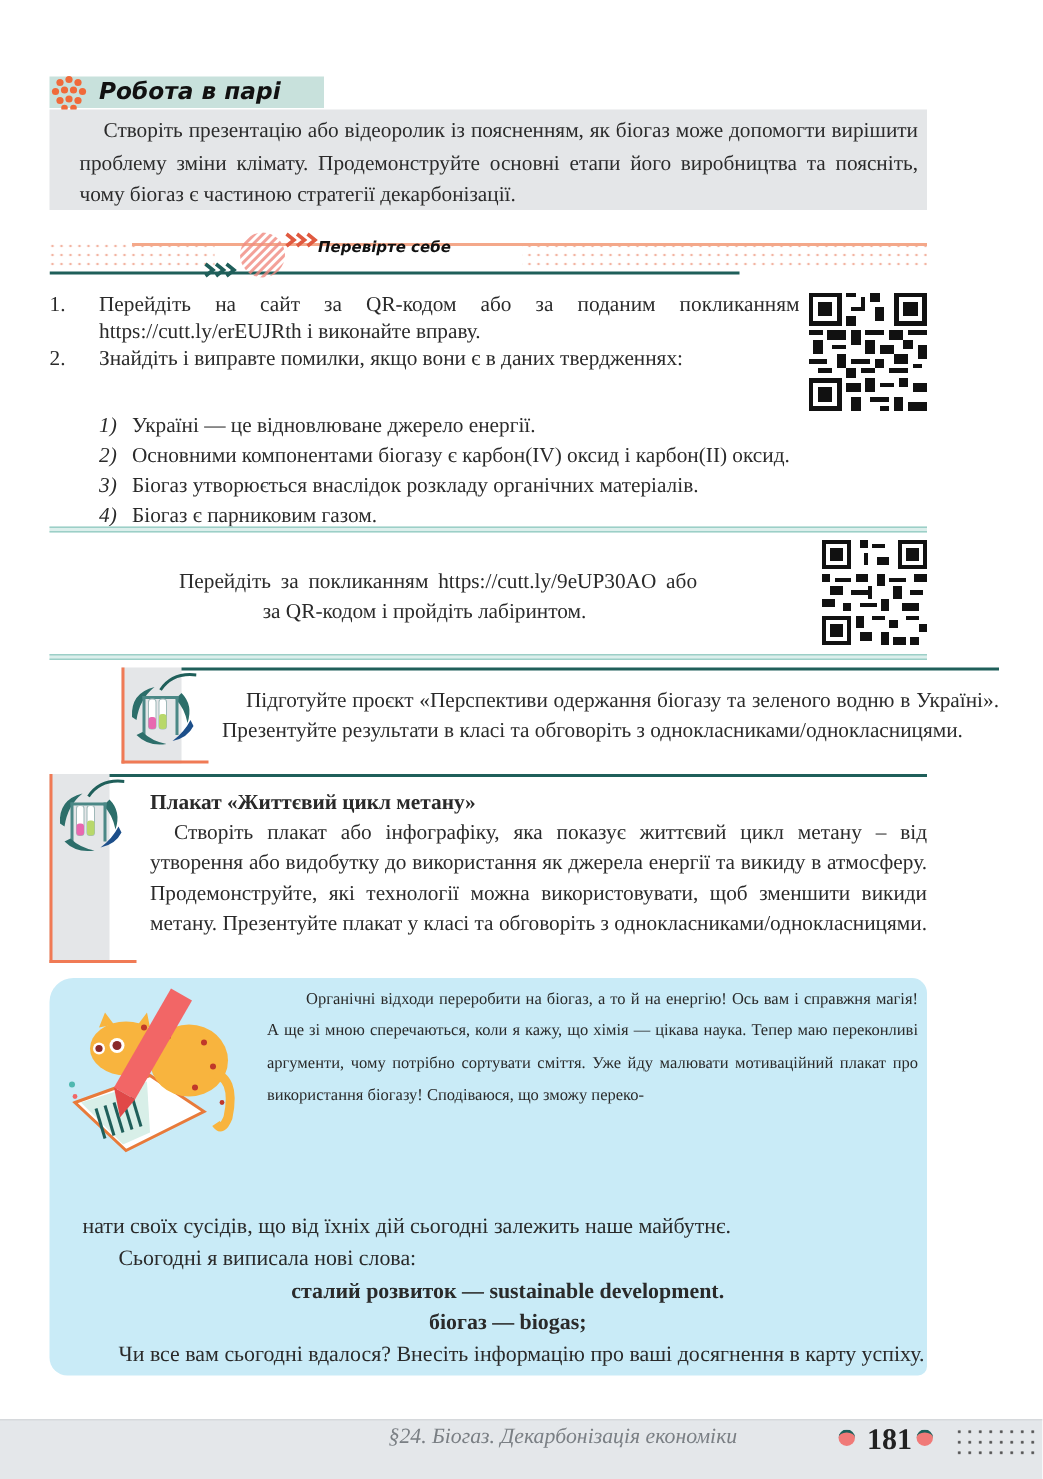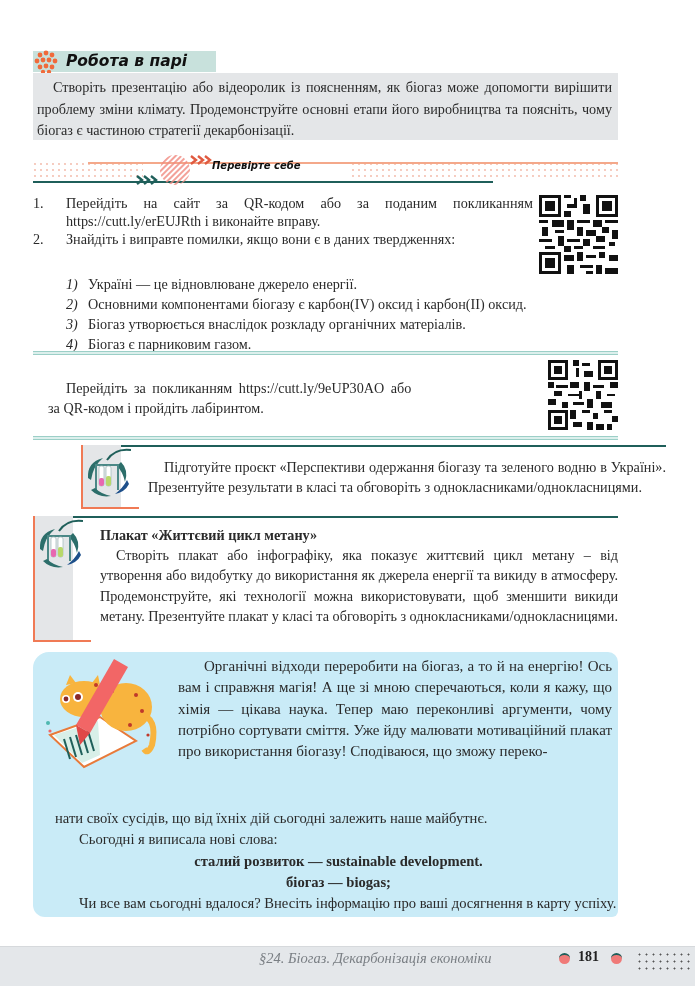--- a/index.html
+++ b/index.html
@@ -4,64 +4,64 @@
 <style>
   * { box-sizing: border-box; margin: 0; padding: 0; }
   html, body { width: 695px; height: 986px; background: #ffffff; overflow: hidden; }
   body { position: relative; font-family: "DejaVu Serif", "Liberation Serif", serif; color: #2a2a2a; font-size: 14.2px; }
   .serif { font-family: "Liberation Serif", "DejaVu Serif", serif; }
 
   
   .pair-header { position: absolute; left: 33px; top: 51px; height: 21px; width: 183px; background: #c8e1dc; }
   .pair-icon { position: absolute; left: 33px; top: 49px; width: 26px; height: 26px; }
   .pair-title { position: absolute; left: 66px; top: 51px; font-family: "DejaVu Sans", sans-serif; font-weight: bold; font-style: italic; font-size: 15.5px; color: #111; line-height: 21px; }
-  .pair-box { position: absolute; left: 33px; top: 73px; width: 585px; height: 67px; background: #e4e6e8; padding: 4px 6px 0 4px; font-size: 14.2px; line-height: 21.5px; text-align: justify; color: #2a2a2a; }
+  .pair-box { position: absolute; left: 33px; top: 73px; width: 585px; height: 67px; background: #e4e6e8; padding: 4px 6px 0 20px; font-size: 14.2px; line-height: 21.5px; text-align: justify; color: #2a2a2a; }
   .pair-box p { text-indent: 16px; }
 
   
   .check-banner { position: absolute; left: 33px; top: 150px; width: 585px; height: 40px; }
   .check-title { position: absolute; left: 212px; top: 160px; font-family: "DejaVu Sans", sans-serif; font-weight: bold; font-style: italic; font-size: 10px; color: #111; }
   .check-list { position: absolute; left: 33px; top: 195px; width: 500px; font-size: 14.2px; line-height: 17.8px; color: #2a2a2a; }
   .check-item { display: flex; margin-bottom: 0; }
   .check-num { width: 33px; flex: none; }
   .check-text { flex: 1; text-align: justify; }
   .sub-list { position: absolute; left: 66px; top: 274px; width: 560px; font-size: 14.2px; line-height: 20px; }
   .sub-item { display: flex; }
   .sub-num { width: 22px; flex: none; font-style: italic; }
   .qr1 { position: absolute; left: 539px; top: 195px; width: 79px; height: 79px; }
   .rule-teal { position: absolute; left: 33px; width: 585px; height: 4px; border-top: 1px solid #9ccfc7; border-bottom: 1px solid #9ccfc7; background: #dcefec; }
 
   
-  .maze-text { position: absolute; left: 48px; top: 378px; width: 470px; font-size: 14.2px; line-height: 20px; }
+  .maze-text { position: absolute; left: 48px; top: 378px; width: 470px; font-size: 14.2px; line-height: 20px; text-align: center; }
   .maze-text .l1 { text-indent: 18px; display: block; word-spacing: 3px; }
   .qr2 { position: absolute; left: 548px; top: 360px; width: 70px; height: 70px; }
 
   
   .proj { position: absolute; left: 33px; width: 585px; }
   .proj-side { position: absolute; left: 0; top: 0; bottom: 0; width: 40px; background: #e4e6e8; border-left: 2px solid #f07a55; }
   .proj-side-bottom { position: absolute; left: 0; bottom: 0; width: 58px; height: 2px; background: #f07a55; }
   .proj-topline { position: absolute; left: 40px; top: 0; right: 0; height: 2px; background: #1f5f5a; }
   .proj-icon { position: absolute; left: 4px; top: 3px; width: 46px; height: 52px; }
   .proj-body { position: absolute; left: 67px; right: 0; top: 12px; font-size: 14.2px; line-height: 20.2px; text-align: justify; }
   .proj-body p { text-indent: 16px; }
   .proj-body .ptitle { font-weight: bold; text-indent: 0; }
 
   
   .mascot-box { position: absolute; left: 33px; top: 652px; width: 585px; height: 265px; background: #c9ebf7; border-radius: 16px 10px 6px 12px; }
   .mascot-img { position: absolute; left: 40px; top: 655px; width: 140px; height: 120px; }
-  .mascot-text { position: absolute; left: 178px; top: 656px; width: 434px; font-size: 15px; line-height: 21.3px; text-align: justify; color: #2a2a2a; }
+  .mascot-text { position: absolute; left: 178px; top: 656px; width: 434px; font-size: 11px; line-height: 21.3px; text-align: justify; color: #2a2a2a; }
   .mascot-text p { text-indent: 26px; }
   .mascot-full { position: absolute; left: 55px; width: 567px; font-size: 14.6px; line-height: 21.3px; text-align: justify; color: #2a2a2a; margin-top: 24px; }
   .mascot-full .indent { text-indent: 24px; }
   .glossary { text-align: center; font-weight: bold; }
 
   
   .footer { position: absolute; left: 0; top: 946px; width: 695px; height: 40px; background: #e4e7ea; border-top: 1px solid #d6d9dc; }
   .footer-title { position: absolute; left: 259px; top: 950px; font-style: italic; font-size: 14.5px; color: #7a7f84; }
-  .page-num { position: absolute; left: 578px; top: 949px; font-weight: bold; font-size: 14px; color: #222; }
+  .page-num { position: absolute; left: 578px; top: 949px; font-weight: bold; font-size: 20px; color: #222; }
   .dot { position: absolute; width: 11px; height: 11px; border-radius: 50%; background: #f07a78; border-top: 2px solid #1f5f5a; }
   .dot-grid { position: absolute; left: 636px; top: 951px; width: 58px; height: 22px;
     background-image: radial-gradient(circle, #555 0.8px, transparent 1.2px); background-size: 7px 7px; }
 </style>
 </head>
 <body>
 
 <div class="pair-header"></div>
 <svg class="pair-icon" viewBox="0 0 26 26">
   <g fill="#f06a3a">

